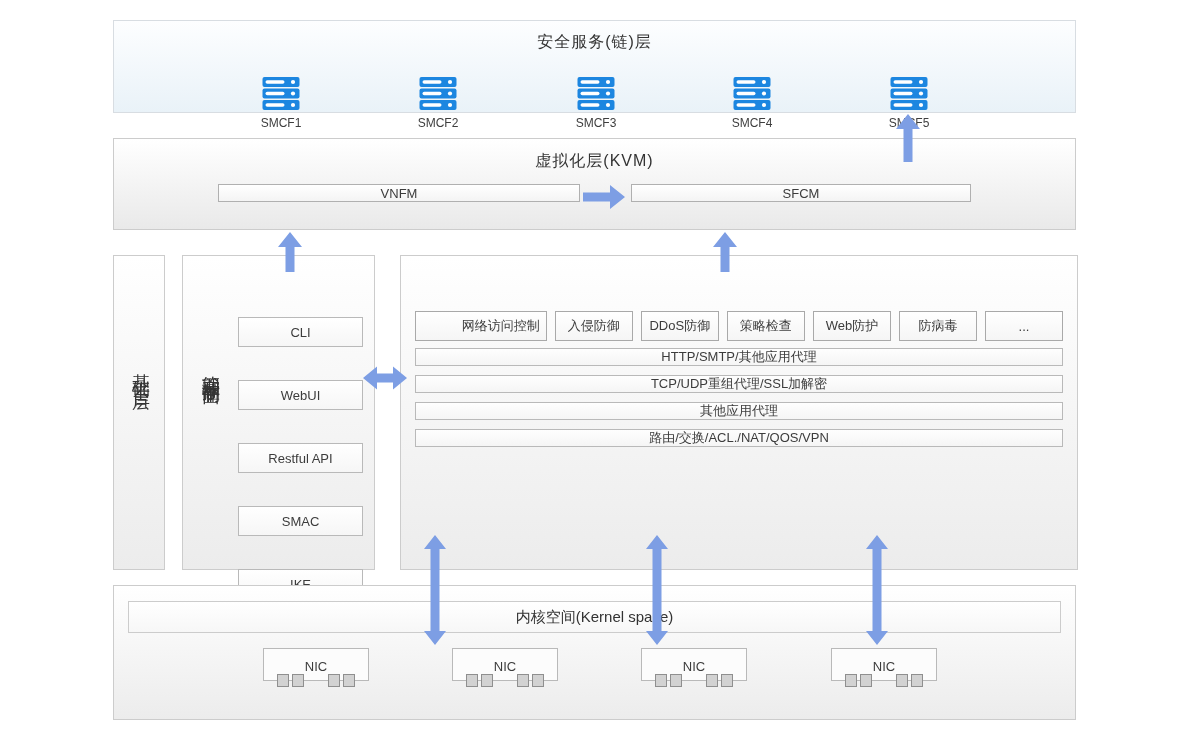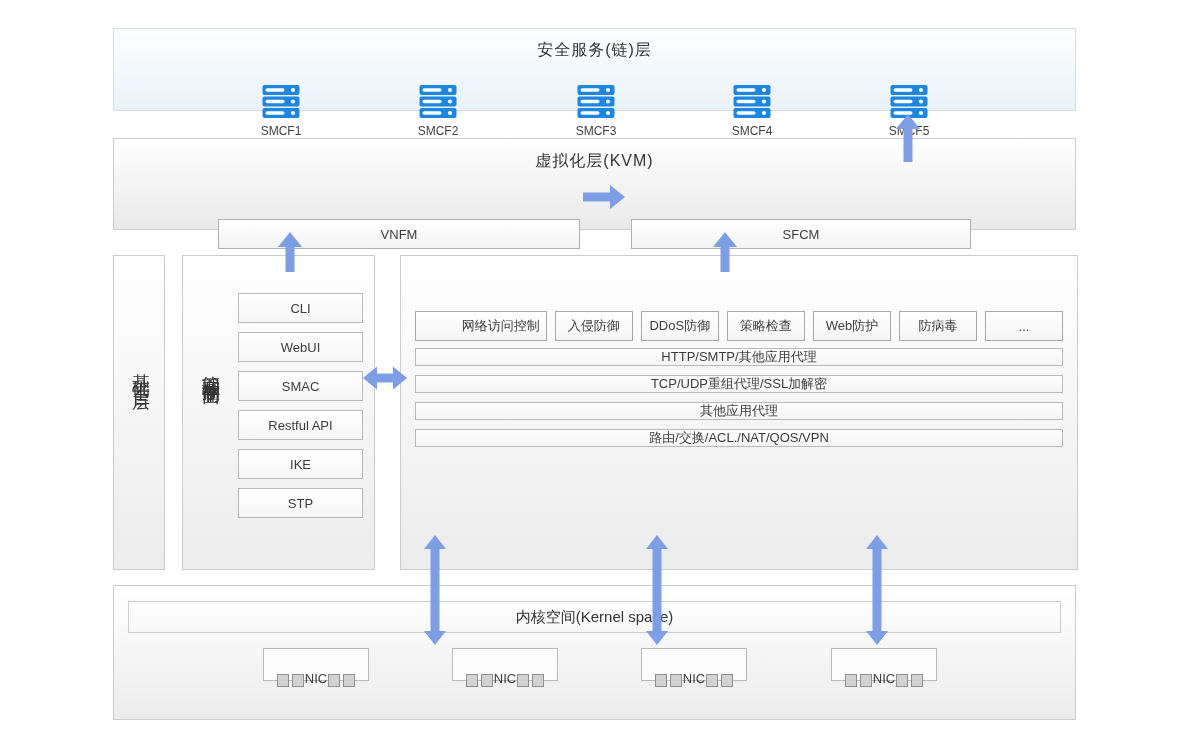--- a/index.html
+++ b/index.html
@@ -4,68 +4,68 @@
 <style>
   * { margin:0; padding:0; box-sizing:border-box; }
   html,body { background:#fff; }
   body { font-family:"Liberation Sans", sans-serif; color:#333; }
   #stage { position:relative; width:1190px; height:745px; background:#fff; overflow:hidden; }
 
   .panel { position:absolute; border:1px solid #ccc; background:linear-gradient(180deg,#ffffff 0%,#ececec 100%); }
   .layer-title { text-align:center; font-size:16px; color:#333; letter-spacing:1px; }
 
   
-  #security-layer { left:113px; top:28px; width:963px; height:83px;
+  #security-layer { left:113px; top:20px; width:963px; height:93px;
     border:1px solid #d8dde2; background:linear-gradient(180deg,#fdfeff 0%,#e9f2f8 100%); }
   #security-layer .layer-title { padding-top:11px; }
   .server-node { position:absolute; top:56px; width:70px; text-align:center; }
   .server-node:nth-child(1){ left:132px; } .server-node:nth-child(2){ left:289px; }
   .server-node:nth-child(3){ left:447px; } .server-node:nth-child(4){ left:603px; }
   .server-node:nth-child(5){ left:760px; }
   .server-node .lbl { display:block; margin-top:2px; font-size:12px; color:#3e3e3e; }
 
   
   #virt-layer { left:113px; top:138px; width:963px; height:92px;
     border:1px solid #ccc; background:linear-gradient(180deg,#ffffff 0%,#e9e9e9 100%); }
   #virt-layer .layer-title { padding-top:12px; }
-  .vm-box { position:absolute; top:45px; height:30px; border:1px solid #b0b0b0;
+  .vm-box { position:absolute; top:45px; height:18px; border:1px solid #b0b0b0;
     background:linear-gradient(180deg,#ffffff,#f4f4f4); display:flex; align-items:center; justify-content:center;
-    font-size:13px; color:#3c3c3c;margin-top:35px; }
+    font-size:13px; color:#3c3c3c; }
   #vnfm-box { left:104px; width:362px; }
   #sfcm-box { left:517px; width:340px; }
 
   
   #base-panel { left:113px; top:255px; width:52px; height:315px; }
   #mgmt-panel { left:182px; top:255px; width:193px; height:315px; }
   .v-title { position:absolute; writing-mode:vertical-rl; text-orientation:upright;
     font-size:18px; color:#333; }
   #base-panel .v-title { left:15px; top:103px; letter-spacing:5px; }
   #mgmt-panel .v-title { left:16px; top:106px; letter-spacing:2px; }
   #mgmt-items { position:absolute; left:55px; top:37px; width:125px; display:flex; flex-direction:column; gap:9px; }
   .mgmt-item { height:30px; border:1px solid #b9b9b9; background:linear-gradient(180deg,#ffffff,#f6f6f6);
-    display:flex; align-items:center; justify-content:center; font-size:13px; color:#3c3c3c; }
+    display:flex; align-items:center; justify-content:center; font-size:13px; color:#3c3c3c;margin-top:24px; }
 
   
   #data-panel { left:400px; top:255px; width:678px; height:315px; }
   #data-panel .layer-title { padding-top:14px; }
   #func-row { position:absolute; left:14px; right:14px; top:55px; height:30px; display:flex; gap:8px; }
   .func-box { flex:1; border:1px solid #a9a9a9; background:linear-gradient(180deg,#ffffff,#f5f5f5);
     display:flex; align-items:center; justify-content:center; font-size:13px; color:#3c3c3c; white-space:nowrap; }
   .func-box:first-child { flex:1.18;padding-left:40px; }
   #stack-rows { position:absolute; left:14px; right:14px; top:92px; display:flex; flex-direction:column; gap:9px; }
   .row-box { height:18px; border:1px solid #b9b9b9; background:linear-gradient(180deg,#fefefe,#f5f5f5);
     display:flex; align-items:center; justify-content:center; font-size:13px; color:#3c3c3c; }
 
   
   #kernel-panel { left:113px; top:585px; width:963px; height:135px; }
   #kernel-titlebar { position:absolute; left:14px; right:14px; top:15px; height:32px; border:1px solid #ccc;
     background:linear-gradient(180deg,#ffffff,#f7f7f7); display:flex; align-items:center; justify-content:center;
     font-size:15px; color:#333; }
   .nic-box { position:absolute; top:62px; width:106px; height:33px; border:1px solid #b9b9b9;
-    background:#fcfcfc; text-align:center; font-size:13px; color:#3c3c3c; padding-top:22px; }
+    background:#fcfcfc; text-align:center; font-size:13px; color:#3c3c3c; padding-top:10px; }
   .nic-box:nth-child(1){ left:149px; } .nic-box:nth-child(2){ left:338px; }
   .nic-box:nth-child(3){ left:527px; } .nic-box:nth-child(4){ left:717px; }
   .nic-ports { position:absolute; left:0; right:0; bottom:-7px; display:flex; justify-content:center; gap:24px; }
   .port-pair { display:flex; gap:3px; }
   .port { width:12px; height:13px; background:#d2d2d2; border:1px solid #8f8f8f; }
 
   .arr { position:absolute; }
   .arr svg { display:block; }
 </style>
 </head>
@@ -189,22 +189,22 @@
   <div id="base-panel" class="panel">
     <div class="v-title">基础平台层</div>
   </div>
 
   <div id="mgmt-panel" class="panel">
     <div class="v-title">管理和控制平面</div>
     <div id="mgmt-items">
 
     <div class="mgmt-item">CLI</div>
         <div class="mgmt-item">WebUI</div>
+        <div class="mgmt-item">Restful API</div>
         <div class="mgmt-item">SMAC</div>
-        <div class="mgmt-item">Restful API</div>
         <div class="mgmt-item">IKE</div>
         <div class="mgmt-item">STP</div>
       </div>
   </div>
 
   <div id="data-panel" class="panel">
     <div id="func-row">
 
     <div class="func-box">网络访问控制</div>
         <div class="func-box">入侵防御</div>

